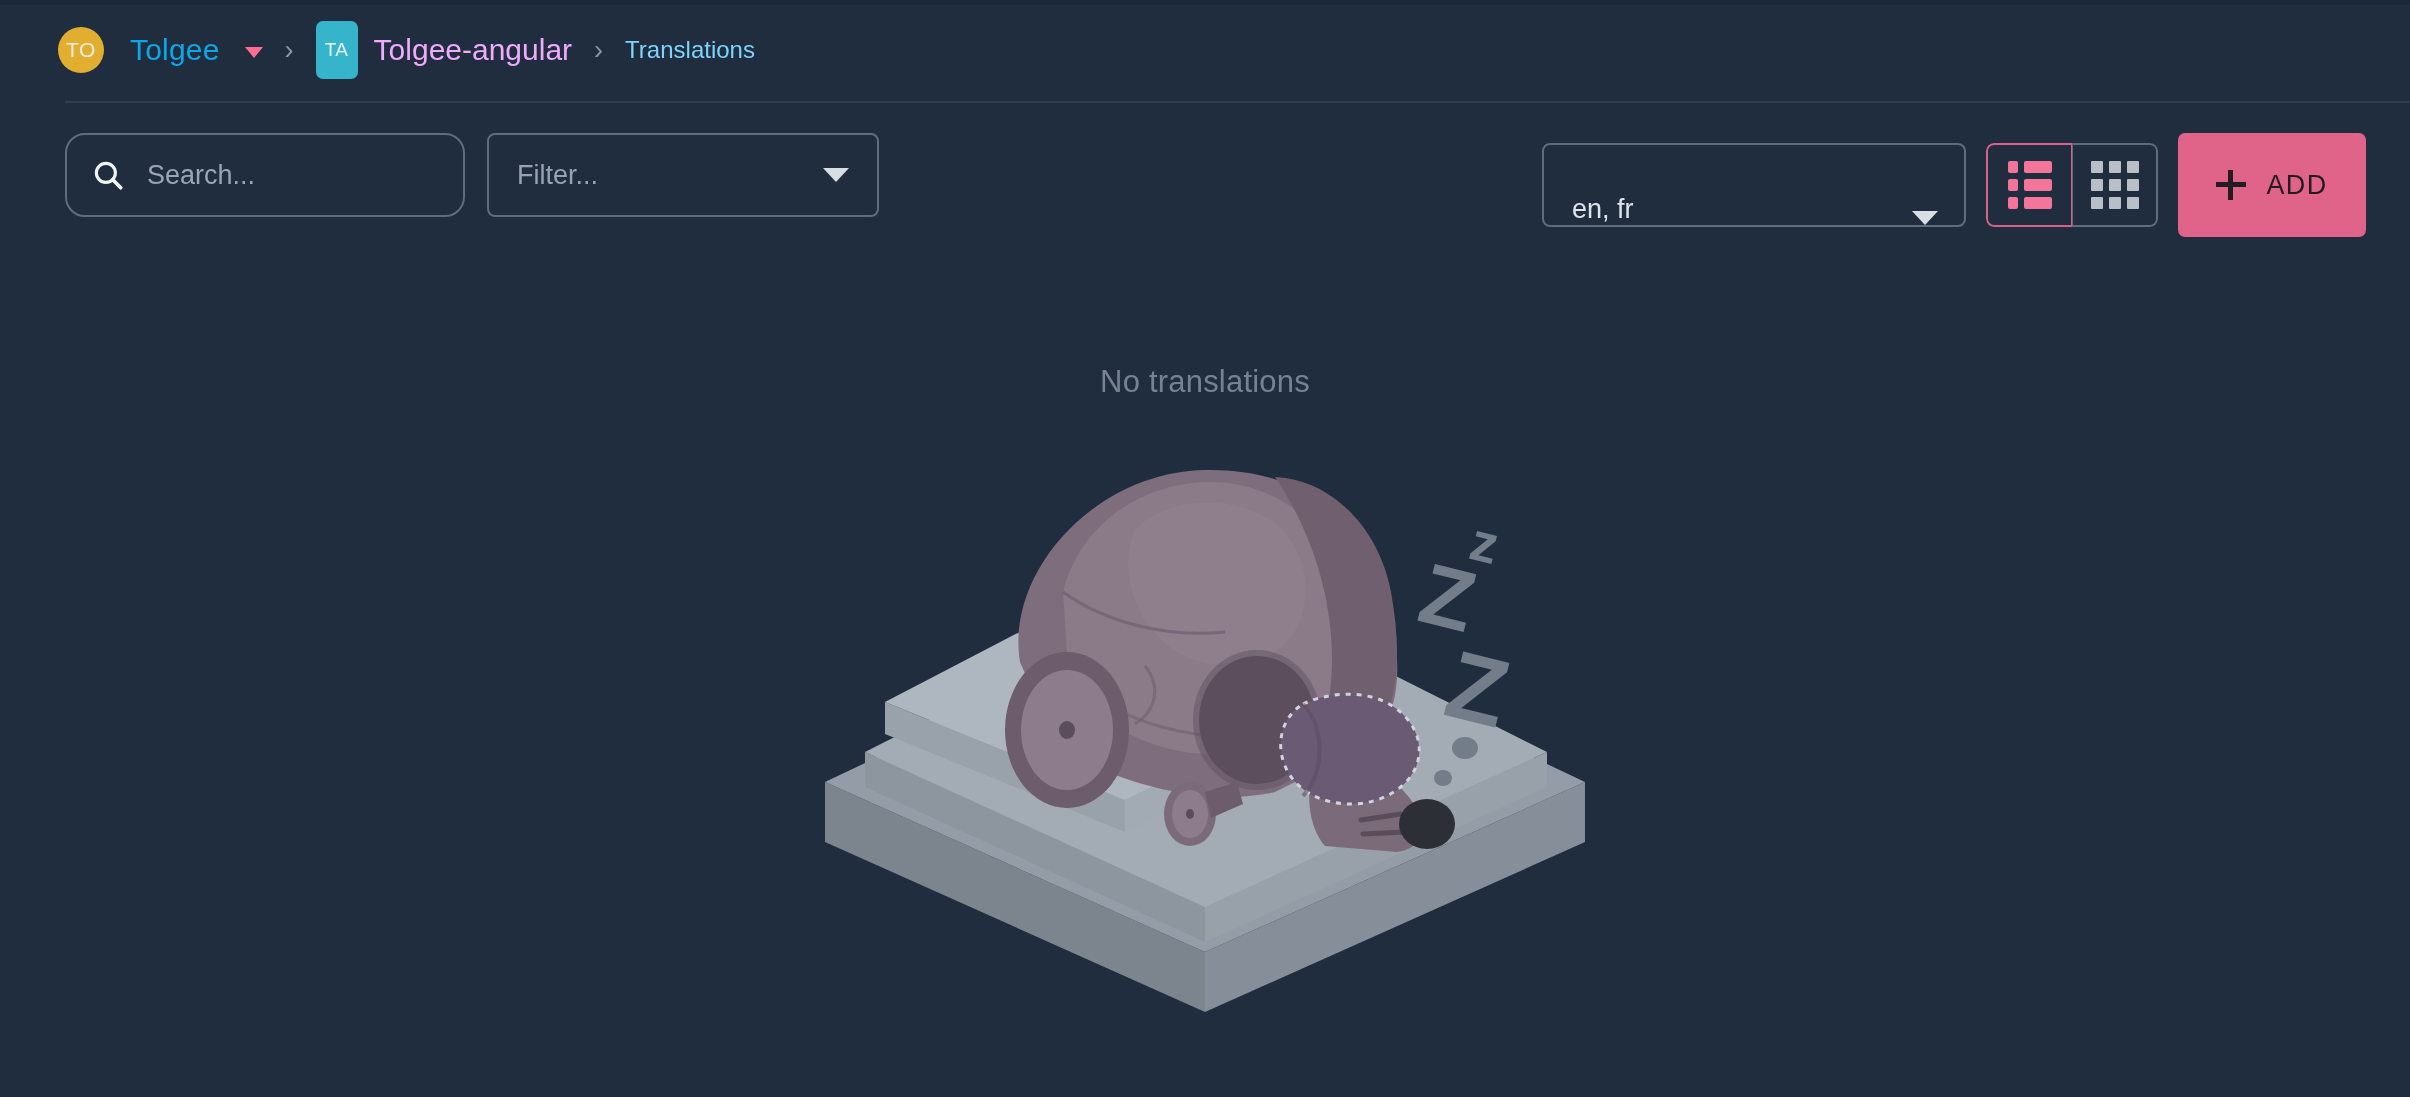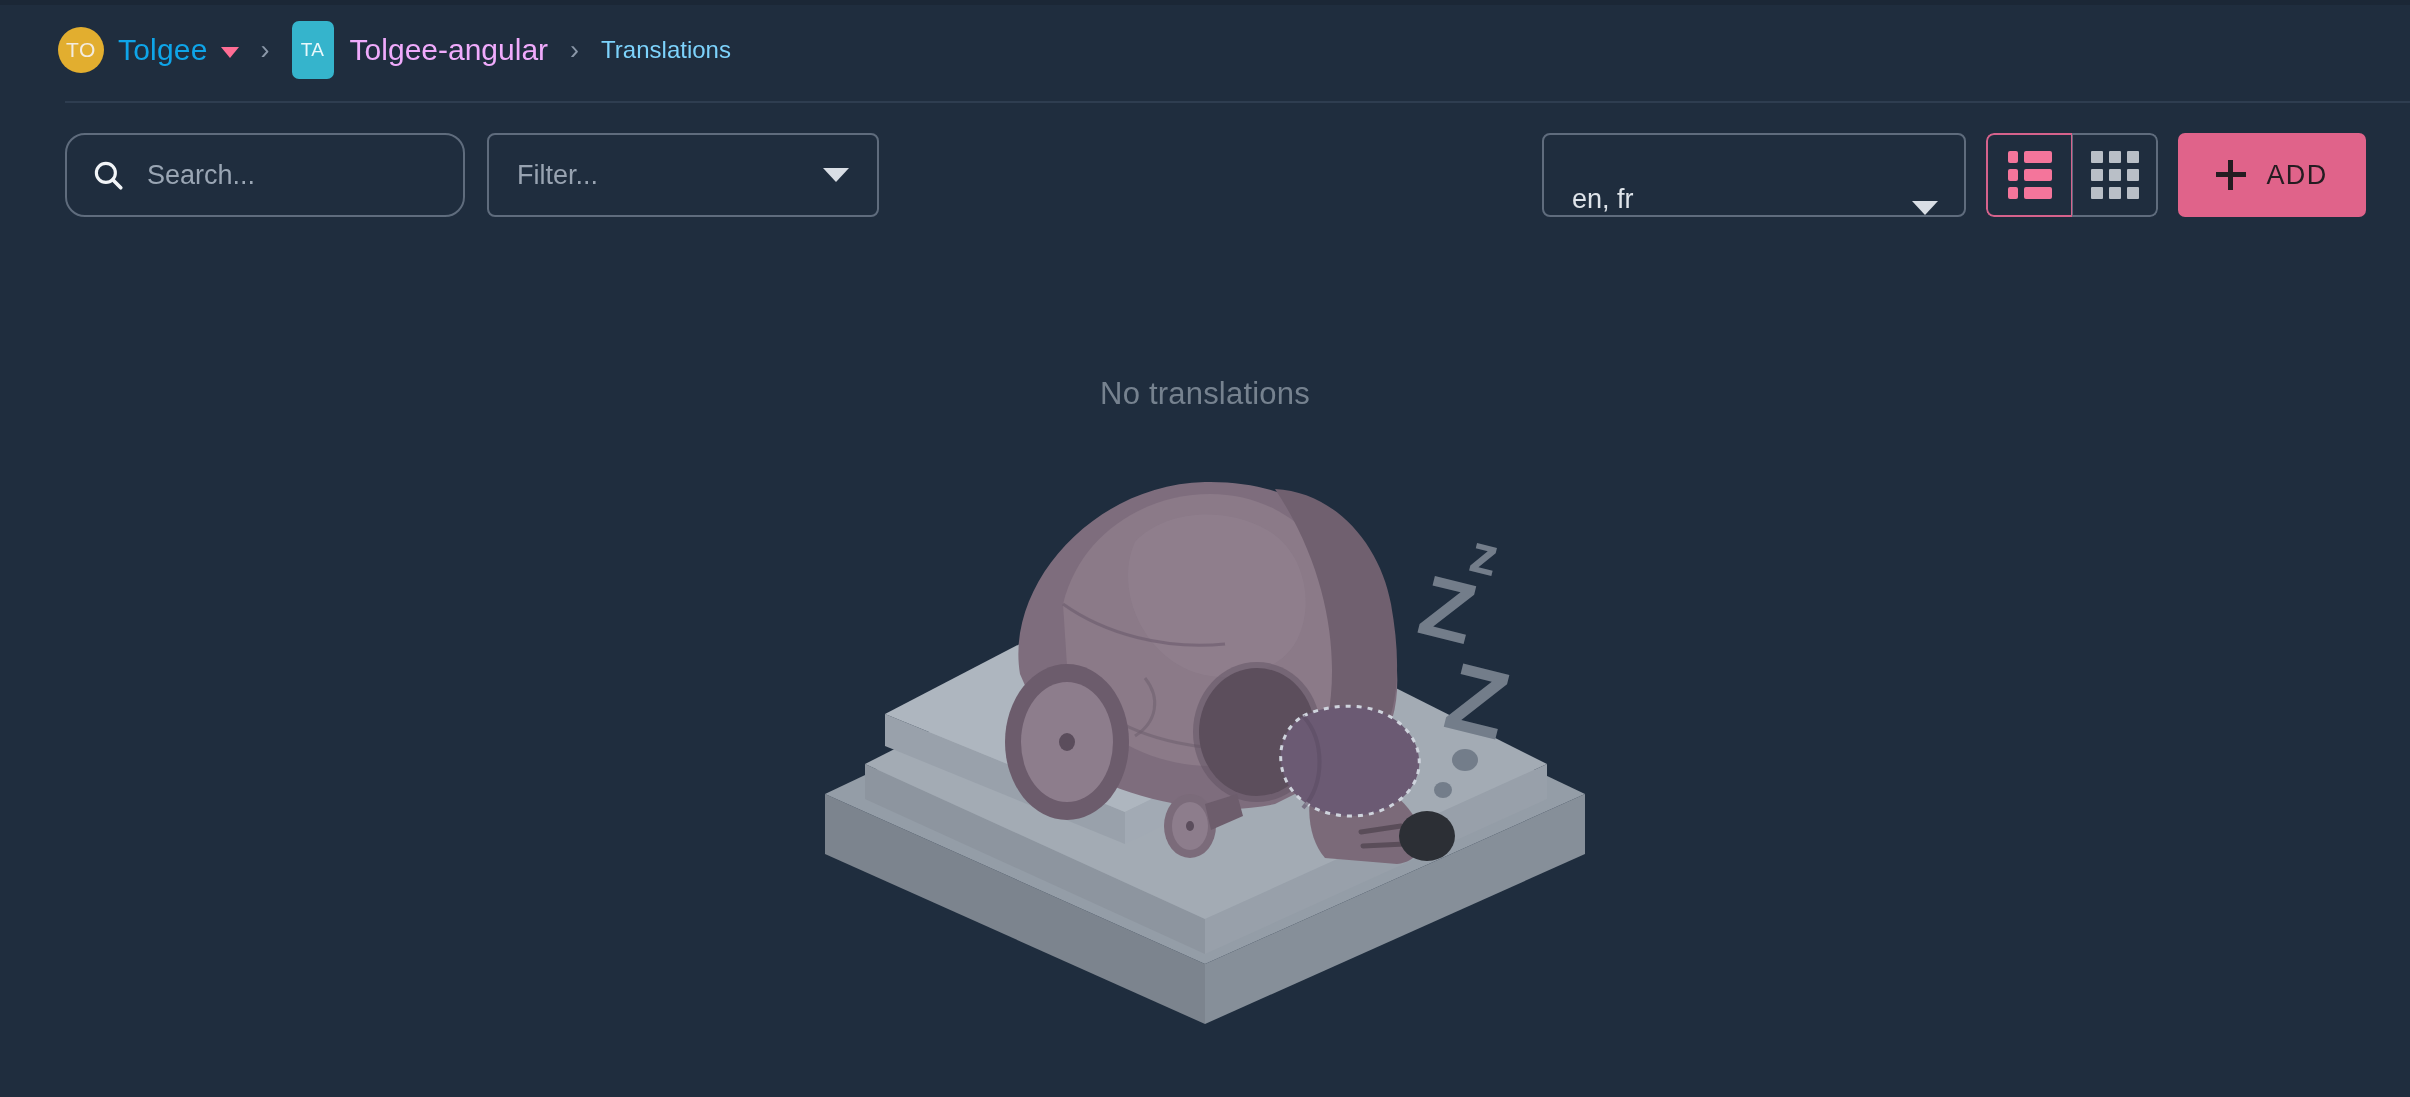--- a/index.html
+++ b/index.html
@@ -24,21 +24,21 @@
 
   
   .breadcrumb {
     position: absolute;
     top: 22px; left: 58px;
     display: flex; align-items: center;
     height: 56px;
     gap: 0px;
   }
   .bc-org {
-    display: flex; align-items: center; gap: 4px;
+    display: flex; align-items: center; gap: 16px;
     cursor: pointer;
   }
   .avatar-circle {
     width: 46px; height: 46px; border-radius: 50%;
     background: #e2ae2f;
     display: flex; align-items: center; justify-content: center;
     color: #f3ece0; font-size: 21px; letter-spacing: 0.5px;
     font-family: "Liberation Sans", sans-serif;
   }
   .bc-org-label {
@@ -150,21 +150,21 @@
 
   .icon-list { display: flex; flex-direction: column; gap: 6px; }
   .icon-list .row { display: flex; gap: 6px; align-items: center; }
   .icon-list .dot { width: 10px; height: 12px; background: #f4759b; border-radius: 2px;}
   .icon-list .bar { width: 28px; height: 12px; background: #f4759b; border-radius: 2px;}
 
   .icon-grid { display: grid; grid-template-columns: repeat(3, 12px); gap: 6px; }
   .icon-grid span { width: 12px; height: 12px; background: #b9bfc7; border-radius: 1px; }
 
   .add-btn {
-    height: 84px; min-width: 188px;
+    height: 104px; min-width: 188px;
     background: #e0638a;
     border: none; border-radius: 7px;
     display: flex; align-items: center; justify-content: center;
     gap: 20px; padding: 5px 30px;
     cursor: pointer;
   }
   .add-plus {
     position: relative; width: 30px; height: 30px; flex: none;
   }
   .add-plus::before, .add-plus::after {
@@ -172,21 +172,21 @@
   }
   .add-plus::before { left: 0; top: 12px; width: 30px; height: 5px; }
   .add-plus::after  { top: 0; left: 12px; width: 5px; height: 30px; }
   .add-label {
     color: #241c21; font-size: 27px; letter-spacing: 1.4px;
   }
 
   
   .empty-state {
     position: absolute;
-    top: 376px; left: 0; width: 2410px;
+    top: 364px; left: 0; width: 2410px;
     display: flex; flex-direction: column; align-items: center;
   }
   .empty-text {
     color: #76828f; font-size: 31px; letter-spacing: 0.2px;
   }
   .empty-illustration {
     margin-top: 52px;
     width: 800px; height: 560px;
   }
 </style>

